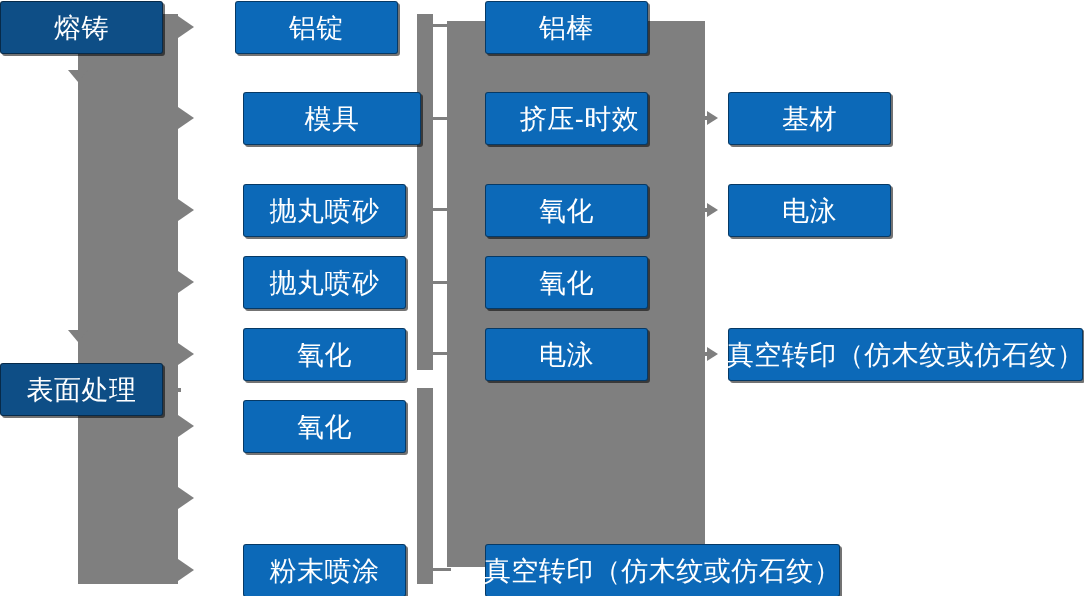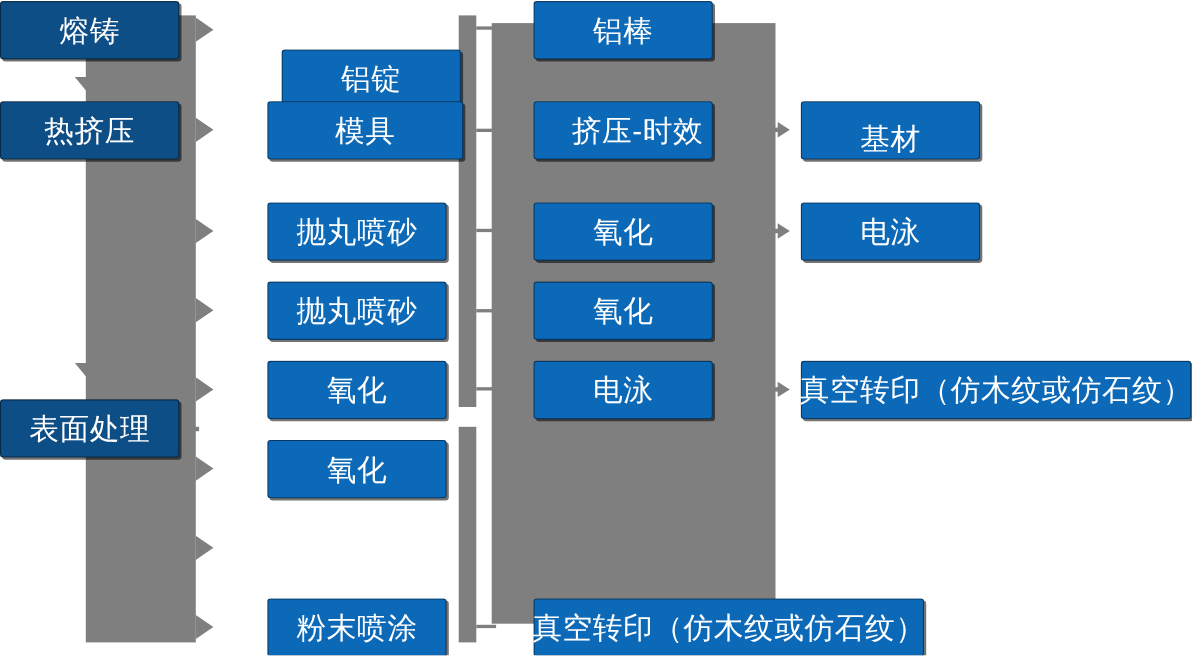--- a/index.html
+++ b/index.html
@@ -124,29 +124,26 @@
   <div class="small-arrow" style="left:707px; top:203px;"></div>
   <div class="arrow-stem" style="left:700px; top:208px; width:9px;"></div>
 
   <div class="small-arrow" style="left:707px; top:347px;"></div>
   <div class="arrow-stem" style="left:700px; top:352px; width:9px;"></div>
 
   <div class="box dark" style="left:0px; top:1px; width:163px; height:53px;">
     <span>熔铸</span>
   </div>
 
-  <div class="box dark" style="left:0px; top:92px; width:163px; height:53px;">
-    <span>热挤压</span>
-  </div>
 
   <div class="box dark" style="left:0px; top:363px; width:163px; height:53px;">
     <span>表面处理</span>
   </div>
 
-  <div class="box mid" style="left:256px; top:1px; width:163px; height:53px;margin-top:44px;">
+  <div class="box mid" style="left:235px; top:1px; width:163px; height:53px;">
     <span>铝锭</span>
   </div>
 
   <div class="box mid" style="left:243px; top:92px; width:178px; height:53px;">
     <span>模具</span>
   </div>
 
   <div class="box mid" style="left:243px; top:184px; width:163px; height:53px;">
     <span>抛丸喷砂</span>
   </div>
@@ -185,21 +182,21 @@
   </div>
 
   <div class="box mid" style="left:485px; top:328px; width:163px; height:53px;">
     <span>电泳</span>
   </div>
 
   <div class="box mid" style="left:485px; top:544px; width:355px; height:53px;">
     <span>真空转印（仿木纹或仿石纹）</span>
   </div>
 
-  <div class="box mid" style="left:728px; top:92px; width:163px; height:53px;align-items:flex-end;">
+  <div class="box mid" style="left:728px; top:92px; width:163px; height:53px;">
     <span>基材</span>
   </div>
 
   <div class="box mid" style="left:728px; top:184px; width:163px; height:53px;">
     <span>电泳</span>
   </div>
 
   <div class="box mid" style="left:728px; top:328px; width:355px; height:53px;">
     <span>真空转印（仿木纹或仿石纹）</span>
   </div>

